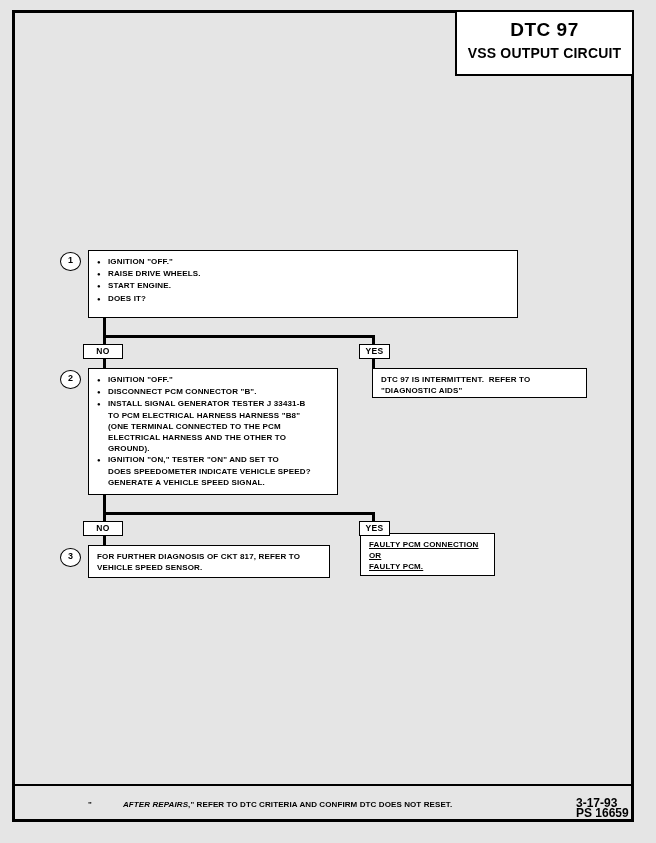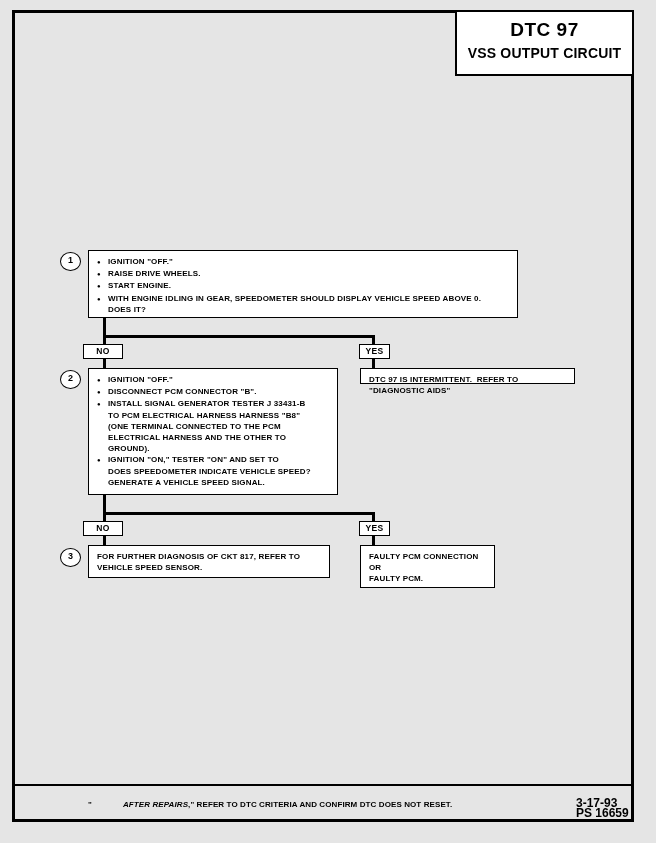--- a/index.html
+++ b/index.html
@@ -192,21 +192,20 @@
       </div>
       <div class="bullet-row">
         <span class="bullet-dot"></span>
         <span class="bullet-text">
           <div class="line">START ENGINE.</div>
         </span>
       </div>
       <div class="bullet-row">
         <span class="bullet-dot"></span>
         <span class="bullet-text">
-          <div class="line">WITH ENGINE IDLING IN GEAR, SPEEDOMETER SHOULD DISPLAY VEHICLE SPEED ABOVE 0.</div>
           <div class="line">DOES IT?</div>
         </span>
       </div>
     </div>
   </div>
   <div class="step-circle" style="left:60px; top:252px;">1</div>
 
   <div class="conn-v" style="left:103px; top:318px; height:20px;"></div>
   <div class="conn-h" style="left:103px; top:335px; width:272px;"></div>
   <div class="conn-v" style="left:103px; top:335px; height:10px;"></div>
@@ -247,21 +246,21 @@
         <span class="bullet-text">
           <div class="line">IGNITION "ON," TESTER "ON" AND SET TO</div>
           <div class="line">DOES SPEEDOMETER INDICATE VEHICLE SPEED?</div>
           <div class="line">GENERATE A VEHICLE SPEED SIGNAL.</div>
         </span>
       </div>
     </div>
   </div>
   <div class="step-circle" style="left:60px; top:370px;">2</div>
 
-  <div class="pbox" style="left:360px; top:368px; width:215px; height:16px;">
+  <div class="pbox" style="left:372px; top:368px; width:215px; height:30px;">
     <div class="pbox-inner">
       <div class="line">DTC 97 IS INTERMITTENT.  REFER TO</div>
       <div class="line">"DIAGNOSTIC AIDS"</div>
     </div>
   </div>
 
   <div class="conn-v" style="left:103px; top:495px; height:20px;"></div>
   <div class="conn-h" style="left:103px; top:512px; width:272px;"></div>
   <div class="conn-v" style="left:103px; top:512px; height:10px;"></div>
   <div class="conn-v" style="left:372px; top:512px; height:10px;"></div>
@@ -273,21 +272,21 @@
   <div class="conn-v" style="left:372px; top:535px; height:12px;"></div>
 
   <div class="pbox" style="left:88px; top:545px; width:242px; height:33px;">
     <div class="pbox-inner">
       <div class="line">FOR FURTHER DIAGNOSIS OF CKT 817, REFER TO</div>
       <div class="line">VEHICLE SPEED SENSOR.</div>
     </div>
   </div>
   <div class="step-circle" style="left:60px; top:548px;">3</div>
 
-  <div class="pbox" style="left:360px; top:545px; width:135px; height:43px;">
+  <div class="pbox" style="left:360px; top:533px; width:135px; height:43px;text-decoration:underline;">
     <div class="pbox-inner">
       <div class="line">FAULTY PCM CONNECTION</div>
       <div class="line">OR</div>
       <div class="line">FAULTY PCM.</div>
     </div>
   </div>
 
   <div class="footer-rule"></div>
   <div class="footer-note"><span>"</span><i>AFTER REPAIRS</i><span>," REFER TO DTC CRITERIA AND CONFIRM DTC DOES NOT RESET.</span></div>
   <div class="footer-meta">

